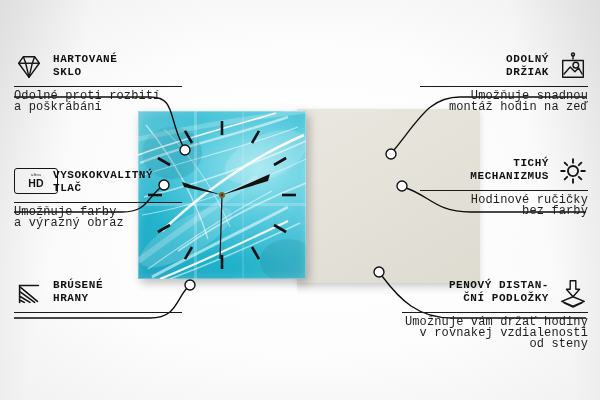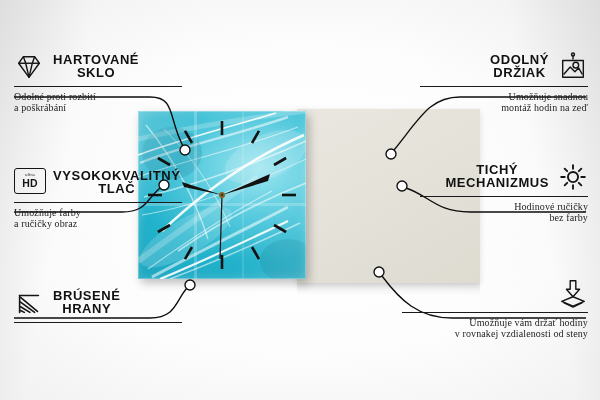--- a/index.html
+++ b/index.html
@@ -22,37 +22,36 @@
   }
 
   
   .feature{position:absolute;width:168px;}
   .feature.left{left:14px;text-align:left;}
   .feature.right{right:12px;text-align:right;}
 
   .f-head{display:flex;align-items:flex-start;gap:9px;}
   .feature.right .f-head{flex-direction:row-reverse;}
   .f-title{
-    font-family:Liberation Sans, sans-serif;
-    font-weight:700;font-size:13px;line-height:13.4px;
+    font-family:Liberation Mono, monospace;
+    font-weight:700;font-size:11px;line-height:13.4px;
     letter-spacing:.55px;color:#111;text-transform:uppercase;
     padding-top:1px;
-    text-align:center;
   }
   .f-icon{width:30px;height:30px;flex:0 0 30px;color:#141414;}
   .f-icon svg{display:block;width:30px;height:30px;}
   .f-rule{height:0;border-top:1.1px solid #1a1a1a;margin:4px 0 4px 0;width:100%;}
   .f-desc{
-    font-family:Liberation Serif, serif;
-    font-size:10px;line-height:11px;color:#1d1d1d;letter-spacing:.12px;
+    font-family:Liberation Mono, monospace;
+    font-size:12px;line-height:11px;color:#1d1d1d;letter-spacing:.12px;
   }
 
   
   .hd-badge{
-    width:32px;height:26px;border:1.4px solid #141414;border-radius:3px;
+    width:44px;height:26px;border:1.4px solid #141414;border-radius:3px;
     display:flex;flex-direction:column;align-items:center;justify-content:center;
     font-family:"Liberation Sans", sans-serif;color:#141414;box-sizing:border-box;
   }
   .hd-badge .u{font-size:4.4px;letter-spacing:.3px;line-height:4.6px;}
   .hd-badge .h{font-size:10.5px;font-weight:700;line-height:11px;letter-spacing:.2px;}
 
   
   #wires{position:absolute;left:0;top:0;width:600px;height:400px;pointer-events:none;}
   #wires path{fill:none;stroke:#0d0d0d;stroke-width:1.35;}
   #wires circle{fill:#ffffff;stroke:#0d0d0d;stroke-width:1.35;}
@@ -218,25 +217,25 @@
         </span>
       </span>
       <span class="f-title">
         <span>VYSOKOKVALITNÝ</span><br>
         <span>TLAČ</span>
       </span>
     </div>
     <div class="f-rule"></div>
     <div class="f-desc">
       <span>Umožňuje farby</span><br>
-      <span>a ručičky obraz</span>
-    </div>
-  </div>
-
-  <div class="feature left" style="top:288px;">
+      <span>a výrazný obraz</span>
+    </div>
+  </div>
+
+  <div class="feature left" style="top:278px;">
     <div class="f-head">
       <span class="f-icon">
         <svg viewBox="0 0 32 32">
             <g fill="none" stroke="currentColor" stroke-width="1.7" stroke-linecap="round">
           <path d="M6 8 L 26 8"></path>
               <path d="M6 8 L 6 26"></path>
           <path d="M7 10 L 25 25"></path>
               <path d="M7 15 L 22 26"></path>
               <path d="M7 20 L 17 26"></path>
               <path d="M7 24 L 11 26"></path>
@@ -269,21 +268,21 @@
         <span>DRŽIAK</span>
       </span>
     </div>
     <div class="f-rule"></div>
     <div class="f-desc">
       <span>Umožňuje snadnou</span><br>
       <span>montáž hodin na zeď</span>
     </div>
   </div>
 
-  <div class="feature right" style="top:162px;">
+  <div class="feature right" style="top:156px;">
     <div class="f-head">
       <span class="f-icon">
         <svg viewBox="0 0 32 32">
             <g fill="none" stroke="currentColor" stroke-width="2" stroke-linecap="round">
           <circle cx="16" cy="16" r="5.4"></circle>
           <path d="M16 3.4 L 16 7.2"></path>
               <path d="M16 24.8 L 16 28.6"></path>
           <path d="M3.4 16 L 7.2 16"></path>
               <path d="M24.8 16 L 28.6 16"></path>
           <path d="M7.1 7.1 L 9.8 9.8"></path>
@@ -309,20 +308,24 @@
     <div class="f-head">
       <span class="f-icon">
         <svg viewBox="0 0 32 32">
             <g fill="none" stroke="currentColor" stroke-width="1.5" stroke-linejoin="round">
           <path d="M13 3 L 19 3 L 19 12 L 23 12 L 16 20 L 9 12 L 13 12 Z"></path>
           <path d="M16 20 L 4 25 L 16 30 L 28 25 Z"></path>
           <path d="M6 26.3 L 16 31 L 26 26.3"></path>
         </g>
           </svg>
       </span>
+      <span class="f-title">
+        <span>PENOVÝ DISTAN-</span><br>
+        <span>ČNÍ PODLOŽKY</span>
+      </span>
     </div>
     <div class="f-rule"></div>
     <div class="f-desc">
       <span>Umožňuje vám držať hodiny</span><br>
       <span>v rovnakej vzdialenosti od steny</span>
     </div>
   </div>
 
 </div>
 

